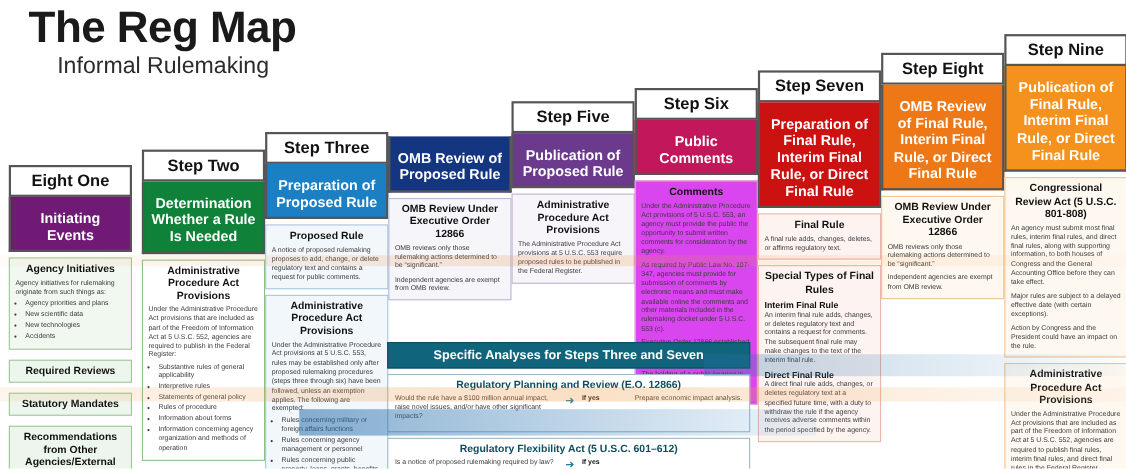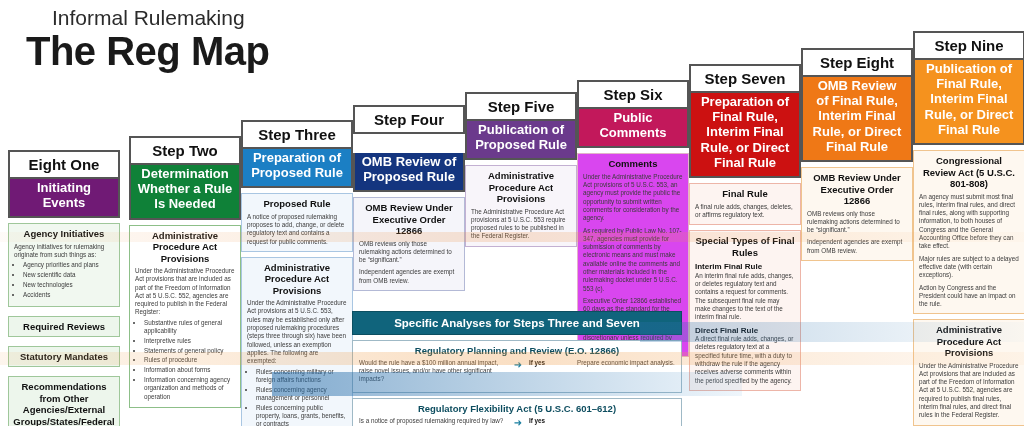--- a/index.html
+++ b/index.html
@@ -18,21 +18,21 @@
 
   
   .col { position: absolute; width: 112px; }
   .step-head {
     border:2px solid #555; background:#fff; text-align:center;
     font-size:15px; font-weight:700; color:#111; padding:5px 0 4px 0;
     line-height:1.05;
   }
   .step-band {
     border:2px solid #555; border-top:none; text-align:center;
-    font-size:13px; font-weight:700; color:#fff; padding:1px 3px 6px 3px;
+    font-size:13px; font-weight:700; color:#fff; padding:12px 3px 6px 3px;
     line-height:1.18;
   }
   .card {
     border:1px solid #b9b9b9; background:#fff; margin-top:5px; padding:4px 5px 5px 5px;
   }
   .card-title { font-size:9.5px; font-weight:700; color:#111; text-align:center; line-height:1.2; margin-bottom:3px; }
   .card-sub { font-size:8px; font-weight:700; color:#111; text-align:left; line-height:1.2; margin-top:4px; }
   .card-body { font-size:6.3px; color:#3b3b3b; line-height:1.32; text-align:left; }
   .card-body p + p { margin-top:4px; }
   .card-body ul { margin:2px 0 0 9px; }
@@ -86,22 +86,22 @@
     left:0px; top:232px; width:1024px; height:10px;
     background:linear-gradient(to right, rgba(240,170,110,0.05), rgba(235,140,60,0.22), rgba(250,205,160,0.06));
   }
 </style>
 </head>
 <body>
 
 <div id="stage">
 
   <div id="title-block">
+    <div id="main-title">The Reg Map</div>
     <div id="sub-title">Informal Rulemaking</div>
-    <div id="main-title">The Reg Map</div>
   </div>
 
   <div class="col" id="col-0" style="left:8px;   top:150px;">
       <div class="step-head">Eight One</div>
       <div class="step-band" style="background: #701a75;">Initiating<br>Events</div>
       <div class="card t-green">
         <div class="card-title">Agency Initiatives</div>
         <div class="card-body">
           <p>Agency initiatives for rulemaking originate from such things as:</p>
           <ul>
@@ -149,21 +149,20 @@
           <p>Under the Administrative Procedure Act provisions at 5 U.S.C. 553, rules may be established only after proposed rulemaking procedures (steps three through six) have been followed, unless an exemption applies. The following are exempted:</p>
           <ul>
             <li>Rules concerning military or foreign affairs functions</li>
             <li>Rules concerning agency management or personnel</li>
             <li>Rules concerning public property, loans, grants, benefits, or contracts</li>
           </ul>
         </div>
       </div>
     </div>
   <div class="col" id="col-3" style="left:353px; top:105px;">
-      <div class="step-head">Step Four</div>
       <div class="step-band" style="background: rgb(20, 53, 127); margin-top: 19px;">OMB Review of<br>Proposed Rule</div>
       <div class="card t-navy">
         <div class="card-title">OMB Review Under Executive Order 12866</div>
         <div class="card-body">
           <p>OMB reviews only those rulemaking actions determined to be “significant.”</p>
           <p>Independent agencies are exempt from OMB review.</p>
         </div>
       </div>
     </div>
   <div class="col" id="col-4" style="left:465px; top:92px;">

